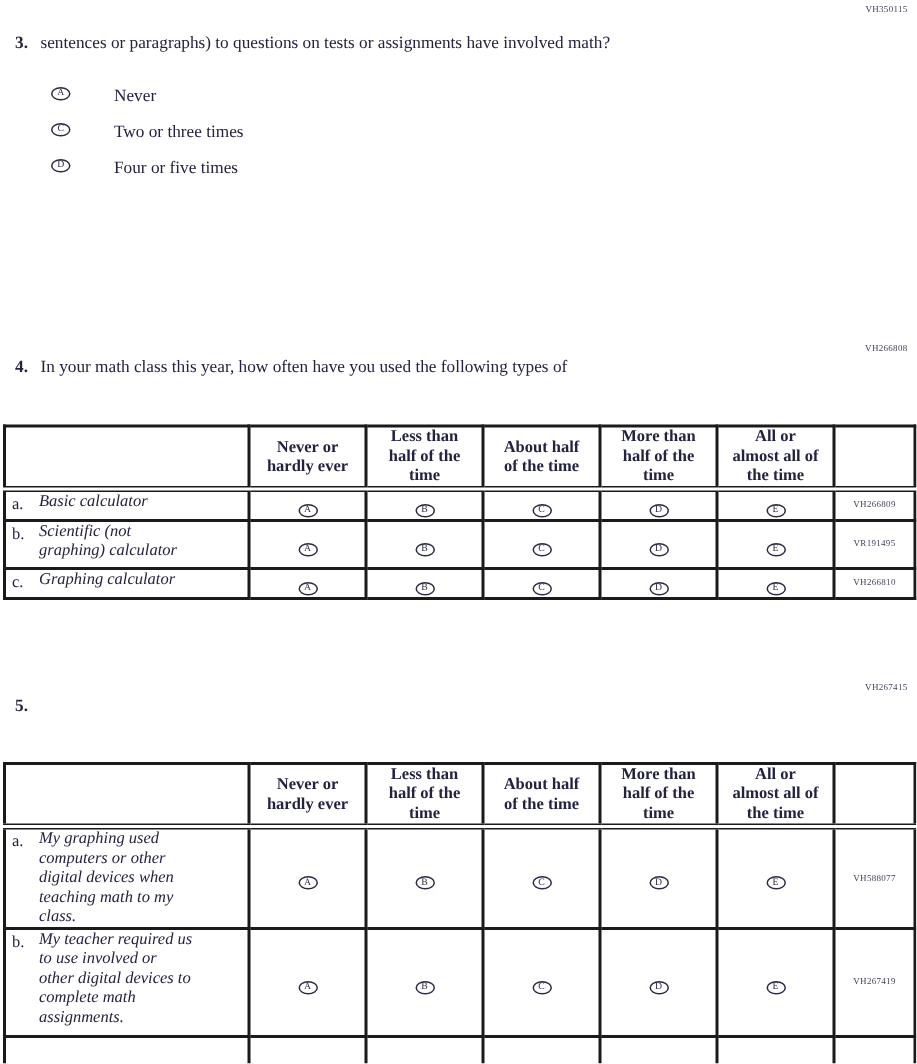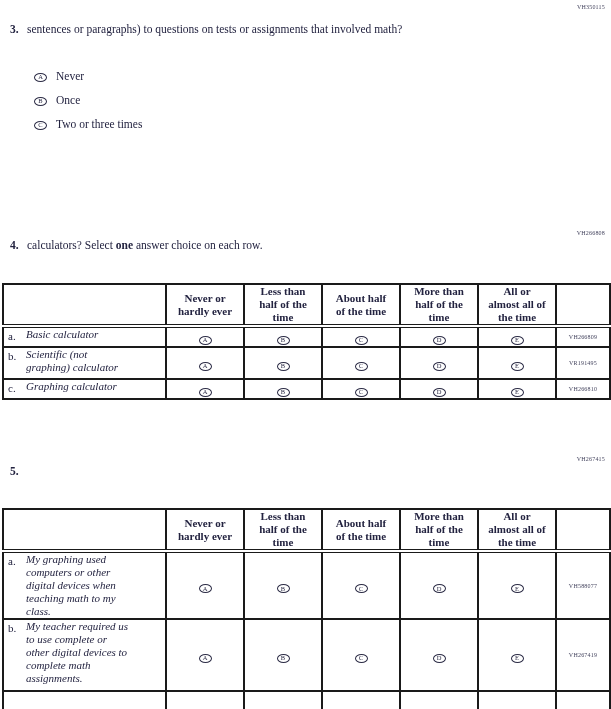--- a/index.html
+++ b/index.html
@@ -11,21 +11,21 @@
   .qcode {
     position:absolute; right:6px; font-size:6px; letter-spacing:.2px;
     color:#45455f;
   }
   .question { position:absolute; left:10px; display:flex; width:560px; }
   .qnum { font-weight:bold; width:17px; flex:0 0 17px; font-size:11.5px; line-height:14px; }
   .qtext { font-size:11.5px; line-height:14px; width:540px; }
   .qtext .b { font-weight:bold; }
 
   .options { position:absolute; }
-  .option-row { display:flex; align-items:flex-end; height:24px; }
+  .option-row { display:flex; align-items:flex-start; height:24px;gap:20px; }
   .option-label { margin-left:9px; font-size:11.5px; }
 
   .bubble {
     display:inline-flex; align-items:center; justify-content:center;
     width:13px; height:9px; border:1px solid #2b2b45; border-radius:50%;
     box-sizing:border-box; background:#fff; flex:0 0 13px;
   }
   .bl { font-size:6.5px; line-height:1; color:#2b2b45; }
 
   .table-slot { position:absolute; left:2px; }
@@ -53,49 +53,49 @@
 </style>
 </head>
 <body>
 
 <div class="page">
 
   <span class="qcode" style="top:4px;">VH350115</span>
   <div class="question" style="top:22px;">
     <span class="qnum">3.</span>
     <div class="qtext">
-      <div>sentences or paragraphs) to questions on tests or assignments that involved math?</div>
+      <div>sentences or paragraphs) to questions on tests or assignments have involved math?</div>
     </div>
   </div>
   <div class="options" id="q3-options" style="left:34px; top:58px;">
       <div class="option-row">
         <span class="bubble">
           <span class="bl">A</span>
         </span>
         <span class="option-label">Never</span>
       </div>
       <div class="option-row">
         <span class="bubble">
-          <span class="bl">B</span>
-        </span>
-        <span class="option-label">Once</span>
-      </div>
-      <div class="option-row">
-        <span class="bubble">
           <span class="bl">C</span>
         </span>
         <span class="option-label">Two or three times</span>
       </div>
+      <div class="option-row">
+        <span class="bubble">
+          <span class="bl">D</span>
+        </span>
+        <span class="option-label">Four or five times</span>
+      </div>
     </div>
 
   <span class="qcode" style="top:230px;">VH266808</span>
   <div class="question" style="top:238px;">
     <span class="qnum">4.</span>
     <div class="qtext">
-      <div><span>calculators? Select </span><span class="b">one</span><span> answer choice on each row.</span></div>
+      <div>In your math class this year, how often have you used the following types of</div>
     </div>
   </div>
   <div class="table-slot" id="q4-table-slot" style="top:283px;">
       <table class="qtable">
         <colgroup>
           <col style="width: 163px;">
           <col style="width: 78px;">
           <col style="width: 78px;">
           <col style="width: 78px;">
           <col style="width: 78px;">
@@ -282,21 +282,21 @@
             <td class="bubble-cell"><span class="bubble">
                 <span class="bl">E</span>
               </span></td>
             <td class="code-cell">VH588077</td>
           </tr>
           <tr style="height: 72px;">
             <td class="label-cell">
               <span class="marker">b.</span>
               <div class="lines">
                 <div>My teacher required us</div>
-                <div>to use complete or</div>
+                <div>to use involved or</div>
                 <div>other digital devices to</div>
                 <div>complete math</div>
                 <div>assignments.</div>
               </div>
             </td>
             <td class="bubble-cell"><span class="bubble">
                 <span class="bl">A</span>
               </span></td>
             <td class="bubble-cell"><span class="bubble">
                 <span class="bl">B</span>

